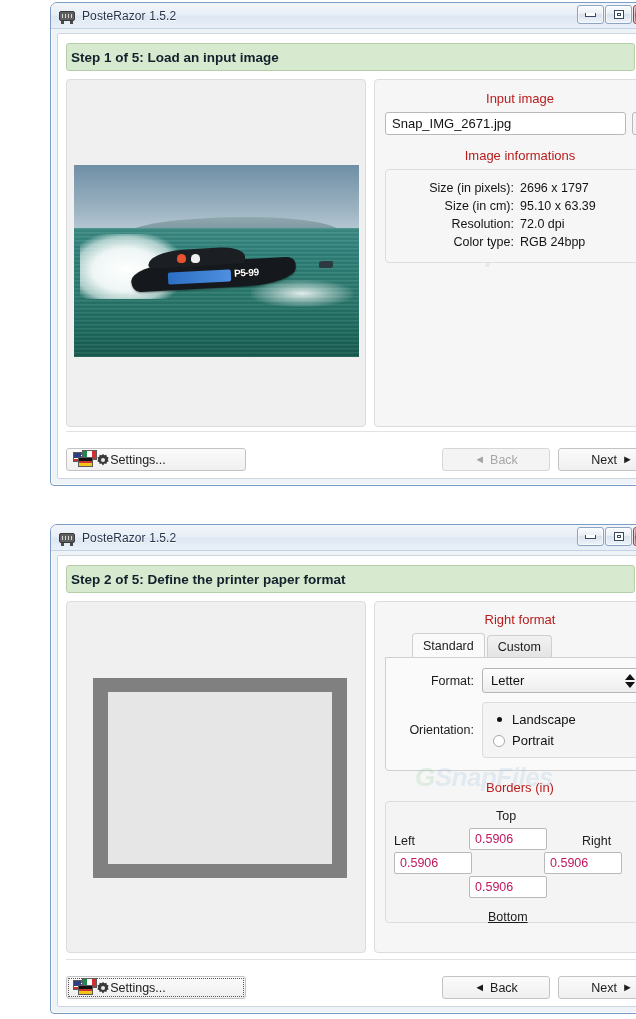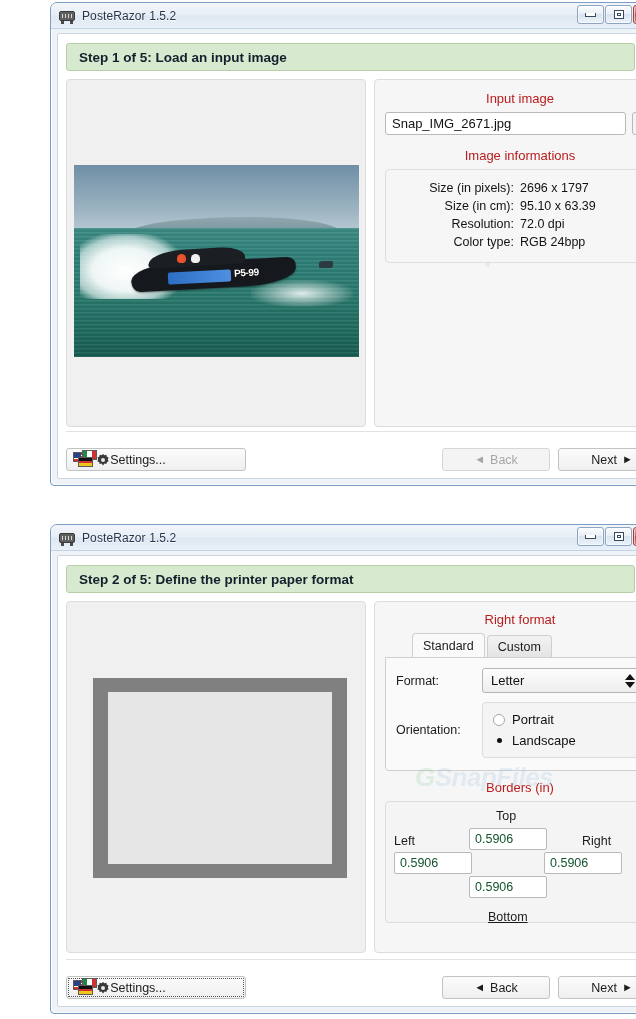--- a/index.html
+++ b/index.html
@@ -77,21 +77,21 @@
   }
 
   
   .banner-row { display:flex; align-items:center; padding:9px 8px 0 8px; gap:6px; }
   .step-banner {
     flex: 1 1 auto; height: 28px;
     background: #d7e9cf;
     border: 1px solid #b4cfa8;
     border-radius: 3px;
     display:flex; align-items:center;
-    padding-left: 12px;
+    padding-left: 4px;
     font-size: 13.5px; font-weight: bold; color:#12212c;
   }
   .help-btn {
     width: 25px; height: 28px;
     background: #d7e9cf; border:1px solid #b4cfa8; border-radius:3px;
     display:flex; align-items:center; justify-content:center;
     font-size: 15px; font-weight:bold; color:#16232e;
     cursor: default;
   }
 
@@ -260,21 +260,21 @@
     border-radius:4px 4px 0 0;
     background:linear-gradient(to bottom,#f2f2f2,#e4e4e4);
     margin-right:2px;
   }
   .tab.active { background:#fafafa; border-color:#cfcfcf; height:24px; }
   .tab-body {
     border:1px solid #cfcfcf; border-radius:0 4px 4px 4px;
     background:#fafafa; padding:10px 10px 12px 10px;
   }
   .form-row { display:flex; align-items:center; gap:8px; margin-bottom:9px; }
-  .form-lbl { width:78px; font-size:12.5px; color:#1b1b1b; }
+  .form-lbl { width:78px; text-align:right; font-size:12.5px; color:#1b1b1b; }
   .select {
     flex:1 1 auto; height:25px;
     background:linear-gradient(to bottom,#fdfdfd,#ededed);
     border:1px solid #b5b5b5; border-radius:3px;
     display:flex; align-items:center; padding:0 8px;
     font-size:13px; color:#111; position:relative;
   }
   .spin { position:absolute; right:8px; top:4px; width:10px; height:16px; }
   .spin .up, .spin .dn { position:absolute; left:0; width:0; height:0; border-left:5px solid transparent; border-right:5px solid transparent;}
   .spin .up{ top:1px; border-bottom:6px solid #111; }
@@ -295,21 +295,21 @@
 
   .borders-box {
     margin-top:3px;
     border:1px solid #dcdcdc; border-radius:4px; background:#f4f4f4;
     height:122px; position:relative;
   }
   .bnum {
     position:absolute; width:78px; height:22px;
     background:#ffffff; border:1px solid #b9b9b9; border-radius:2px;
     display:flex; align-items:center; padding-left:5px;
-    font-size:12.5px; color:#14532d;
+    font-size:12.5px; color:#be185d;
   }
   .blbl { position:absolute; font-size:12.5px; color:#1b1b1b; }
   .b-top  { left:83px; top:26px; }
   .b-bot  { left:83px; top:74px; }
   .b-left { left:8px;  top:50px; }
   .b-right{ left:158px;top:50px; }
   .l-top   { left:110px; top:7px; }
   .l-bottom{ left:102px; top:108px;text-decoration:underline; }
   .l-left  { left:8px;  top:32px; }
   .l-right { left:196px;top:32px; }
@@ -498,26 +498,26 @@
                   <span class="up"></span>
                     <span class="dn"></span>
                 </span>
               </div>
             </div>
 
             <div class="form-row" style="margin-bottom:0">
               <span class="form-lbl">Orientation:</span>
               <div class="radio-box">
                 <div class="radio-item">
+                  <span class="radio sel"></span>
+                  <span>Landscape</span>
+                </div>
+                <div class="radio-item">
                   <span class="radio"></span>
                   <span>Portrait</span>
-                </div>
-                <div class="radio-item">
-                  <span class="radio sel"></span>
-                  <span>Landscape</span>
                 </div>
               </div>
             </div>
           </div>
 
           <div class="grp-label" style="margin-top:9px">Borders (in)</div>
 
           <div class="borders-box">
             <span class="blbl l-top">Top</span>
             <div class="bnum b-top">0.5906</div>

